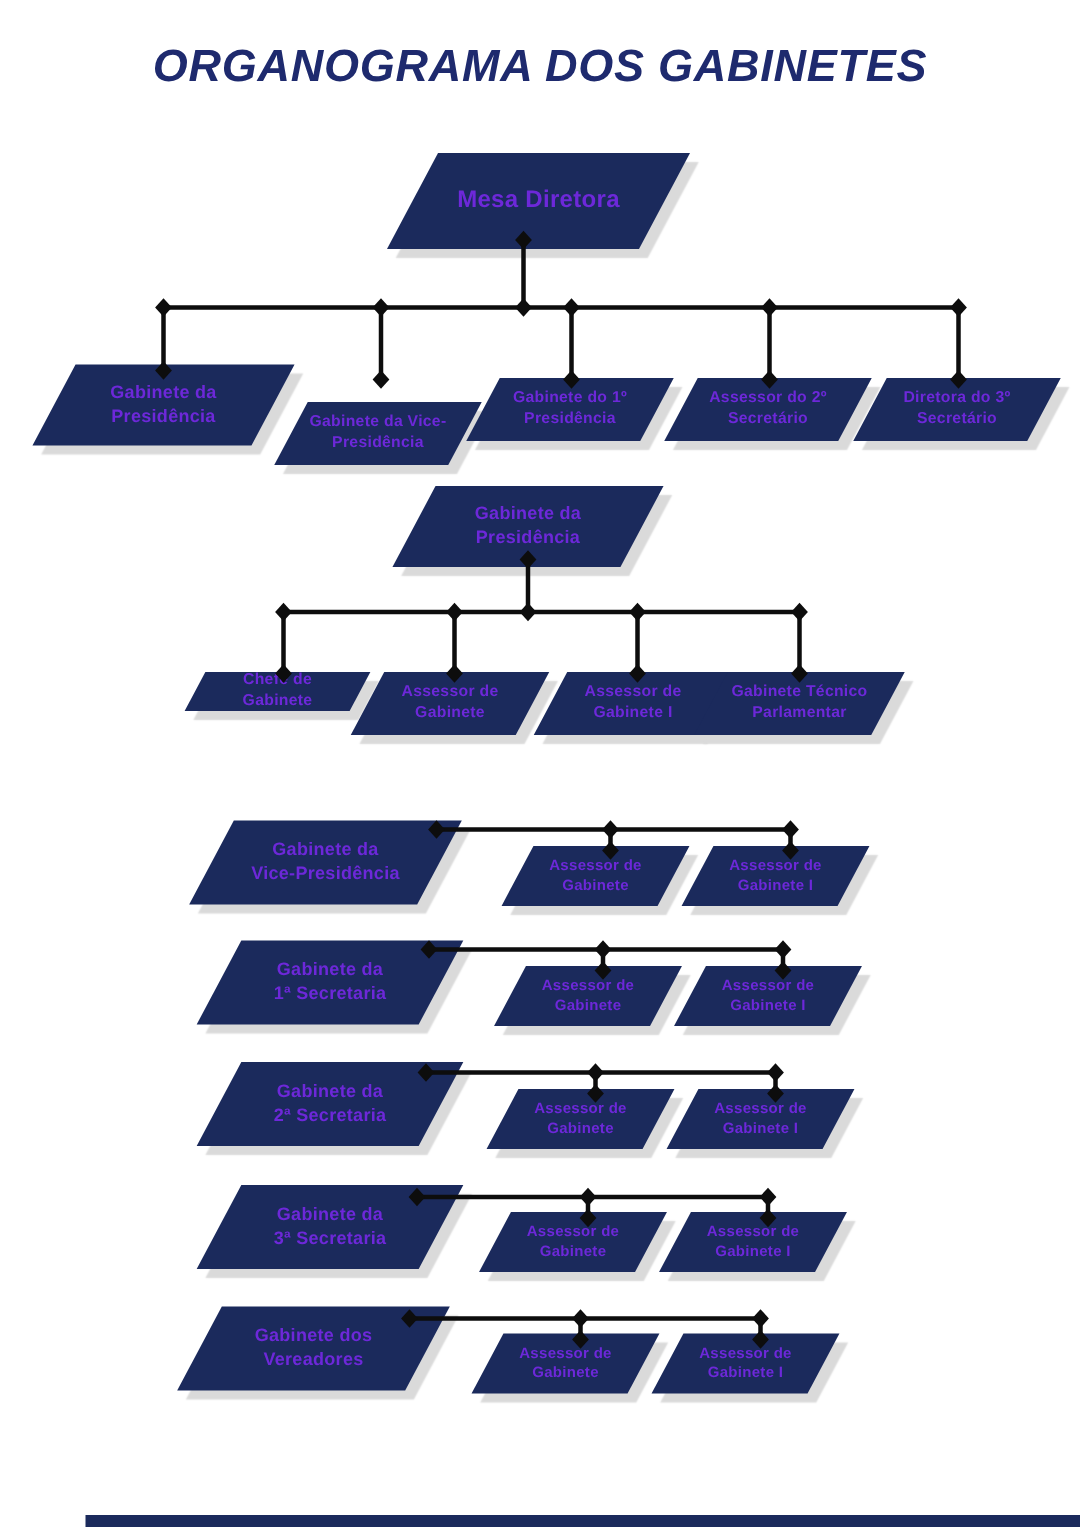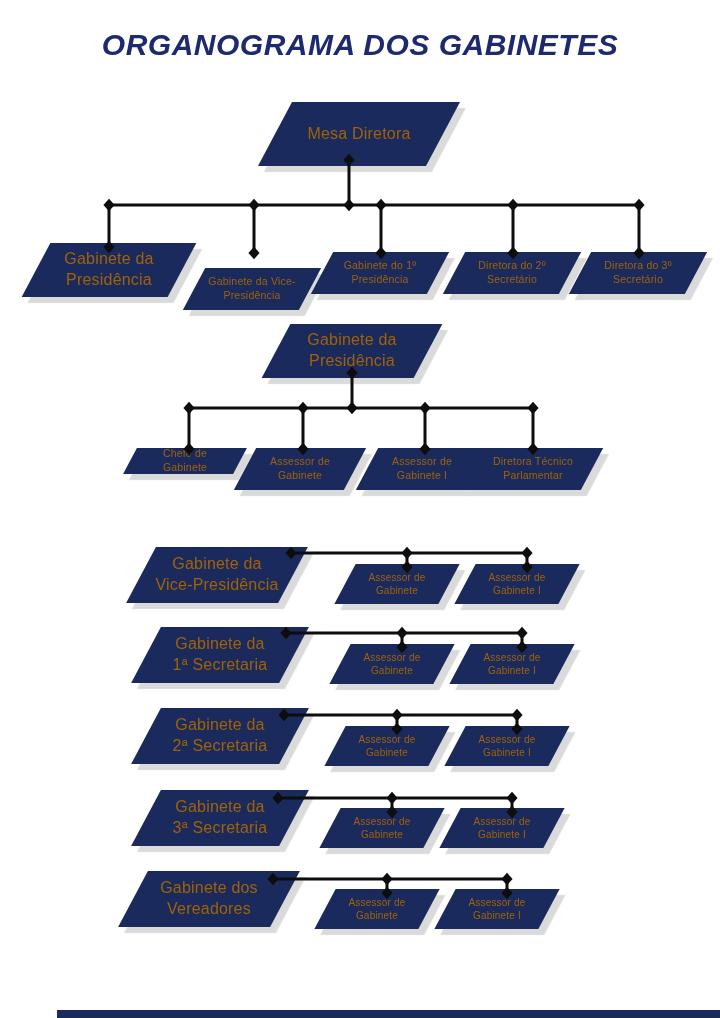--- a/index.html
+++ b/index.html
@@ -24,25 +24,25 @@
   .connectors use{fill:var(--connector-black);}
   .node{
     position:absolute;z-index:2;display:flex;align-items:center;justify-content:center;
   }
   .node .pg{
     position:absolute;inset:0;background:var(--box-navy);
     transform:skewX(-28deg);
     box-shadow:9px 6px 1px var(--shadow-gray);
   }
   .node .lbl{
-    position:relative;color:#a16207;text-align:center;white-space:pre-line;
-    font-weight:400;line-height:1.3;letter-spacing:.2px;
+    position:relative;color:#6d28d9;text-align:center;white-space:pre-line;
+    font-weight:700;line-height:1.3;letter-spacing:.2px;
   }
   .f16 .lbl{font-size:16px;}
-  .f13 .lbl{font-size:16px;}
+  .f13 .lbl{font-size:12px;}
   .f10 .lbl{font-size:10.5px;}
   .f9  .lbl{font-size:10px;}
   .footer-bar{
     position:absolute;left:57px;right:0;bottom:0;height:8px;
     background:var(--box-navy);z-index:4;
   }
 </style>
 </head>
 <body>
 
@@ -153,21 +153,21 @@
     <span class="lbl">Gabinete da Vice-
 Presidência</span>
   </div>
   <div class="node f10" style="left:322px;top:252px;width:116px;height:42px">
     <div class="pg"></div>
     <span class="lbl">Gabinete do 1º
 Presidência</span>
   </div>
   <div class="node f10" style="left:454px;top:252px;width:116px;height:42px">
     <div class="pg"></div>
-    <span class="lbl">Diretora do 2º
+    <span class="lbl">Assessor do 2º
 Secretário</span>
   </div>
   <div class="node f10" style="left:580px;top:252px;width:116px;height:42px">
     <div class="pg"></div>
     <span class="lbl">Diretora do 3º
 Secretário</span>
   </div>
 
   <div class="node f13" style="left:276px;top:324px;width:152px;height:54px">
     <div class="pg"></div>
@@ -184,21 +184,21 @@
     <span class="lbl">Assessor de
 Gabinete</span>
   </div>
   <div class="node f10" style="left:367px;top:448px;width:110px;height:42px">
     <div class="pg"></div>
     <span class="lbl">Assessor de
 Gabinete I</span>
   </div>
   <div class="node f10" style="left:474px;top:448px;width:118px;height:42px">
     <div class="pg"></div>
-    <span class="lbl">Diretora Técnico
+    <span class="lbl">Gabinete Técnico
 Parlamentar</span>
   </div>
 
   <div class="node f13" style="left:141px;top:547px;width:152px;height:56px">
     <div class="pg"></div>
     <span class="lbl">Gabinete da
 Vice-Presidência</span>
   </div>
   <div class="node f9" style="left:345px;top:564px;width:104px;height:40px">
     <div class="pg"></div>

